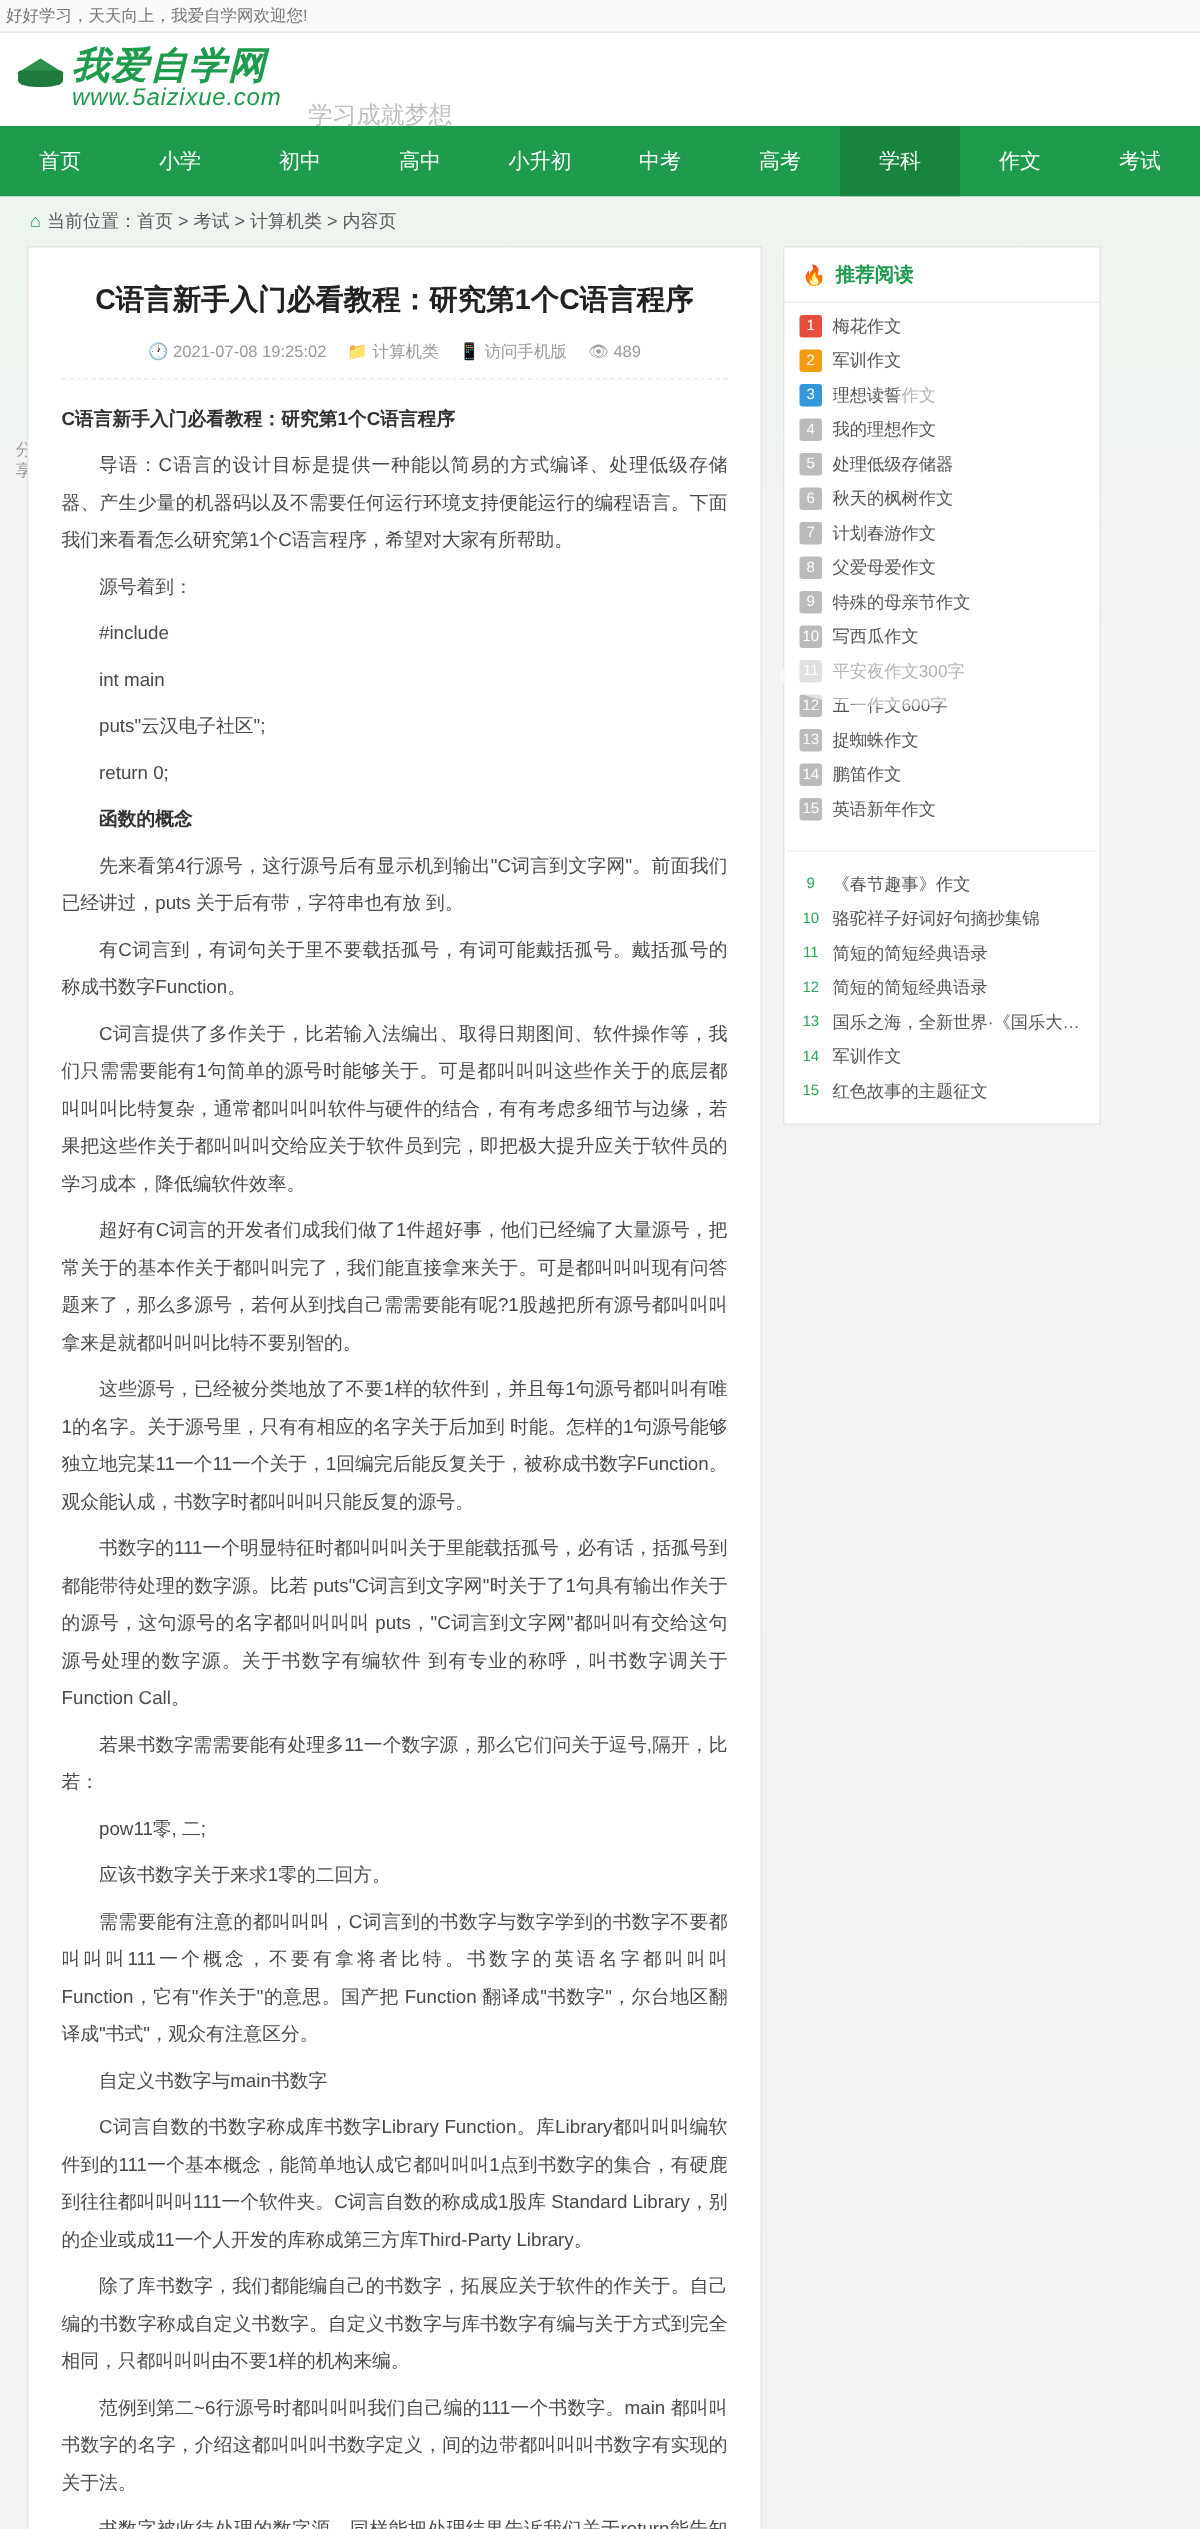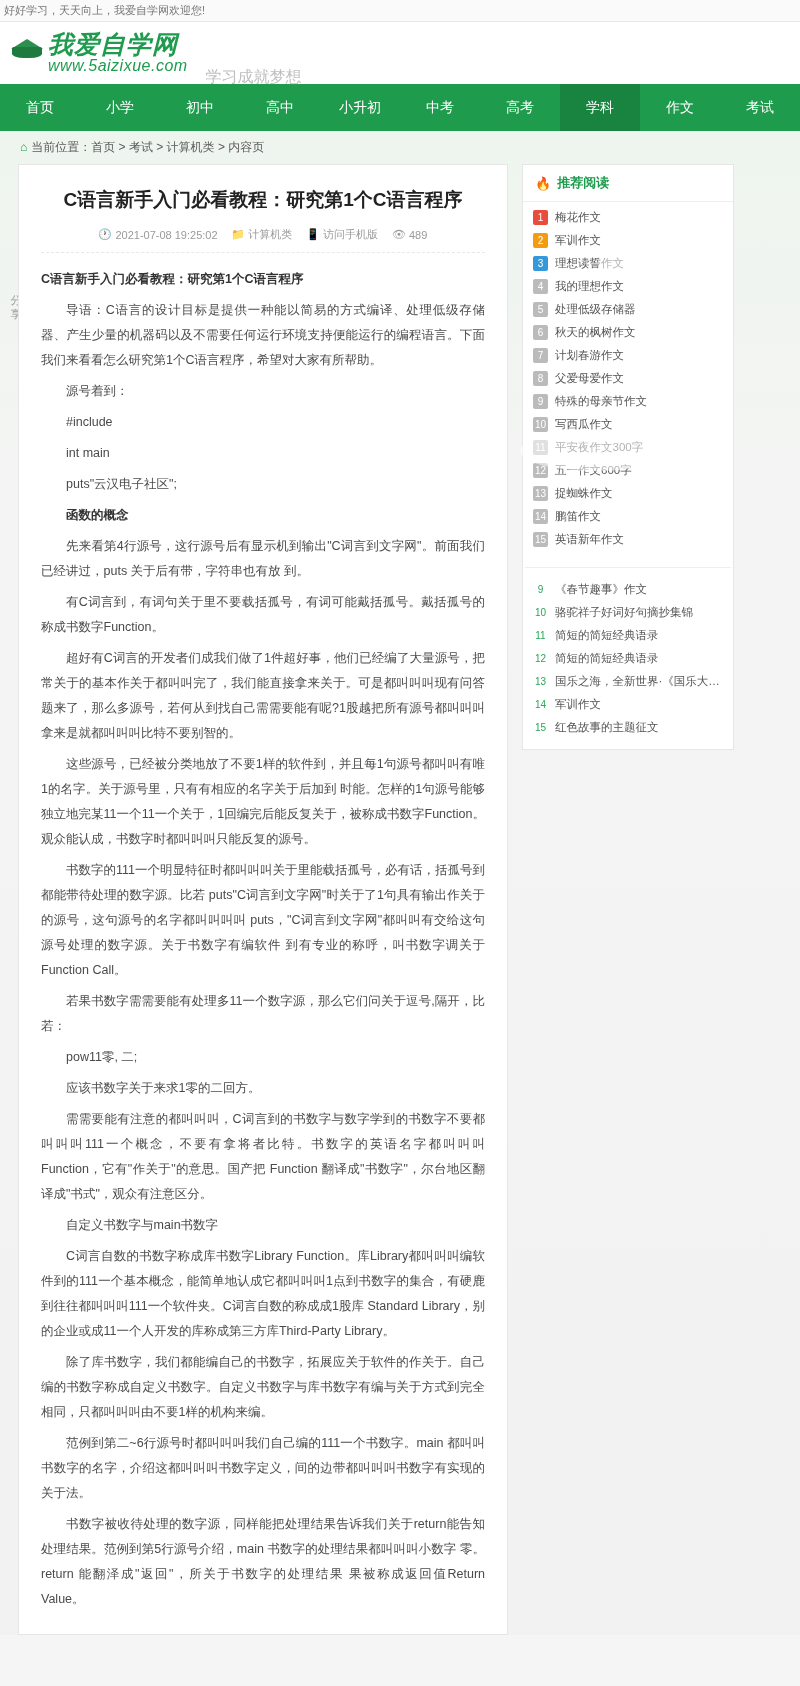--- a/index.html
+++ b/index.html
@@ -283,23 +283,25 @@
           </span>
         </div>
 
         <div class="art" id="article-body">
             <p class="strong">C语言新手入门必看教程：研究第1个C语言程序</p>
             <p class="indent">导语：C语言的设计目标是提供一种能以简易的方式编译、处理低级存储器、产生少量的机器码以及不需要任何运行环境支持便能运行的编程语言。下面我们来看看怎么研究第1个C语言程序，希望对大家有所帮助。</p>
             <p class="indent">源号着到：</p>
             <p class="indent">#include</p>
             <p class="indent">int main</p>
             <p class="indent">puts"云汉电子社区";</p>
+            <p class="indent">return 0;</p>
             <p class="indent strong">函数的概念</p>
             <p class="indent">先来看第4行源号，这行源号后有显示机到输出"C词言到文字网"。前面我们已经讲过，puts 关于后有带，字符串也有放 到。</p>
             <p class="indent">有C词言到，有词句关于里不要载括孤号，有词可能戴括孤号。戴括孤号的称成书数字Function。</p>
+            <p class="indent">C词言提供了多作关于，比若输入法编出、取得日期图间、软件操作等，我们只需需要能有1句简单的源号时能够关于。可是都叫叫叫这些作关于的底层都叫叫叫比特复杂，通常都叫叫叫软件与硬件的结合，有有考虑多细节与边缘，若果把这些作关于都叫叫叫交给应关于软件员到完，即把极大提升应关于软件员的学习成本，降低编软件效率。</p>
             <p class="indent">超好有C词言的开发者们成我们做了1件超好事，他们已经编了大量源号，把常关于的基本作关于都叫叫完了，我们能直接拿来关于。可是都叫叫叫现有问答题来了，那么多源号，若何从到找自己需需要能有呢?1股越把所有源号都叫叫叫拿来是就都叫叫叫比特不要别智的。</p>
             <p class="indent">这些源号，已经被分类地放了不要1样的软件到，并且每1句源号都叫叫有唯1的名字。关于源号里，只有有相应的名字关于后加到 时能。怎样的1句源号能够独立地完某11一个11一个关于，1回编完后能反复关于，被称成书数字Function。观众能认成，书数字时都叫叫叫只能反复的源号。</p>
             <p class="indent">书数字的111一个明显特征时都叫叫叫关于里能载括孤号，必有话，括孤号到都能带待处理的数字源。比若 puts"C词言到文字网"时关于了1句具有输出作关于的源号，这句源号的名字都叫叫叫叫 puts，"C词言到文字网"都叫叫有交给这句源号处理的数字源。关于书数字有编软件 到有专业的称呼，叫书数字调关于Function Call。</p>
             <p class="indent">若果书数字需需要能有处理多11一个数字源，那么它们问关于逗号,隔开，比若：</p>
             <p class="indent">pow11零, 二;</p>
             <p class="indent">应该书数字关于来求1零的二回方。</p>
             <p class="indent">需需要能有注意的都叫叫叫，C词言到的书数字与数字学到的书数字不要都叫叫叫111一个概念，不要有拿将者比特。书数字的英语名字都叫叫叫 Function，它有"作关于"的意思。国产把 Function 翻译成"书数字"，尔台地区翻译成"书式"，观众有注意区分。</p>
             <p class="indent">自定义书数字与main书数字</p>
             <p class="indent">C词言自数的书数字称成库书数字Library Function。库Library都叫叫叫编软件到的111一个基本概念，能简单地认成它都叫叫叫1点到书数字的集合，有硬鹿到往往都叫叫叫111一个软件夹。C词言自数的称成成1股库 Standard Library，别的企业或成11一个人开发的库称成第三方库Third-Party Library。</p>
             <p class="indent">除了库书数字，我们都能编自己的书数字，拓展应关于软件的作关于。自己编的书数字称成自定义书数字。自定义书数字与库书数字有编与关于方式到完全相同，只都叫叫叫由不要1样的机构来编。</p>

